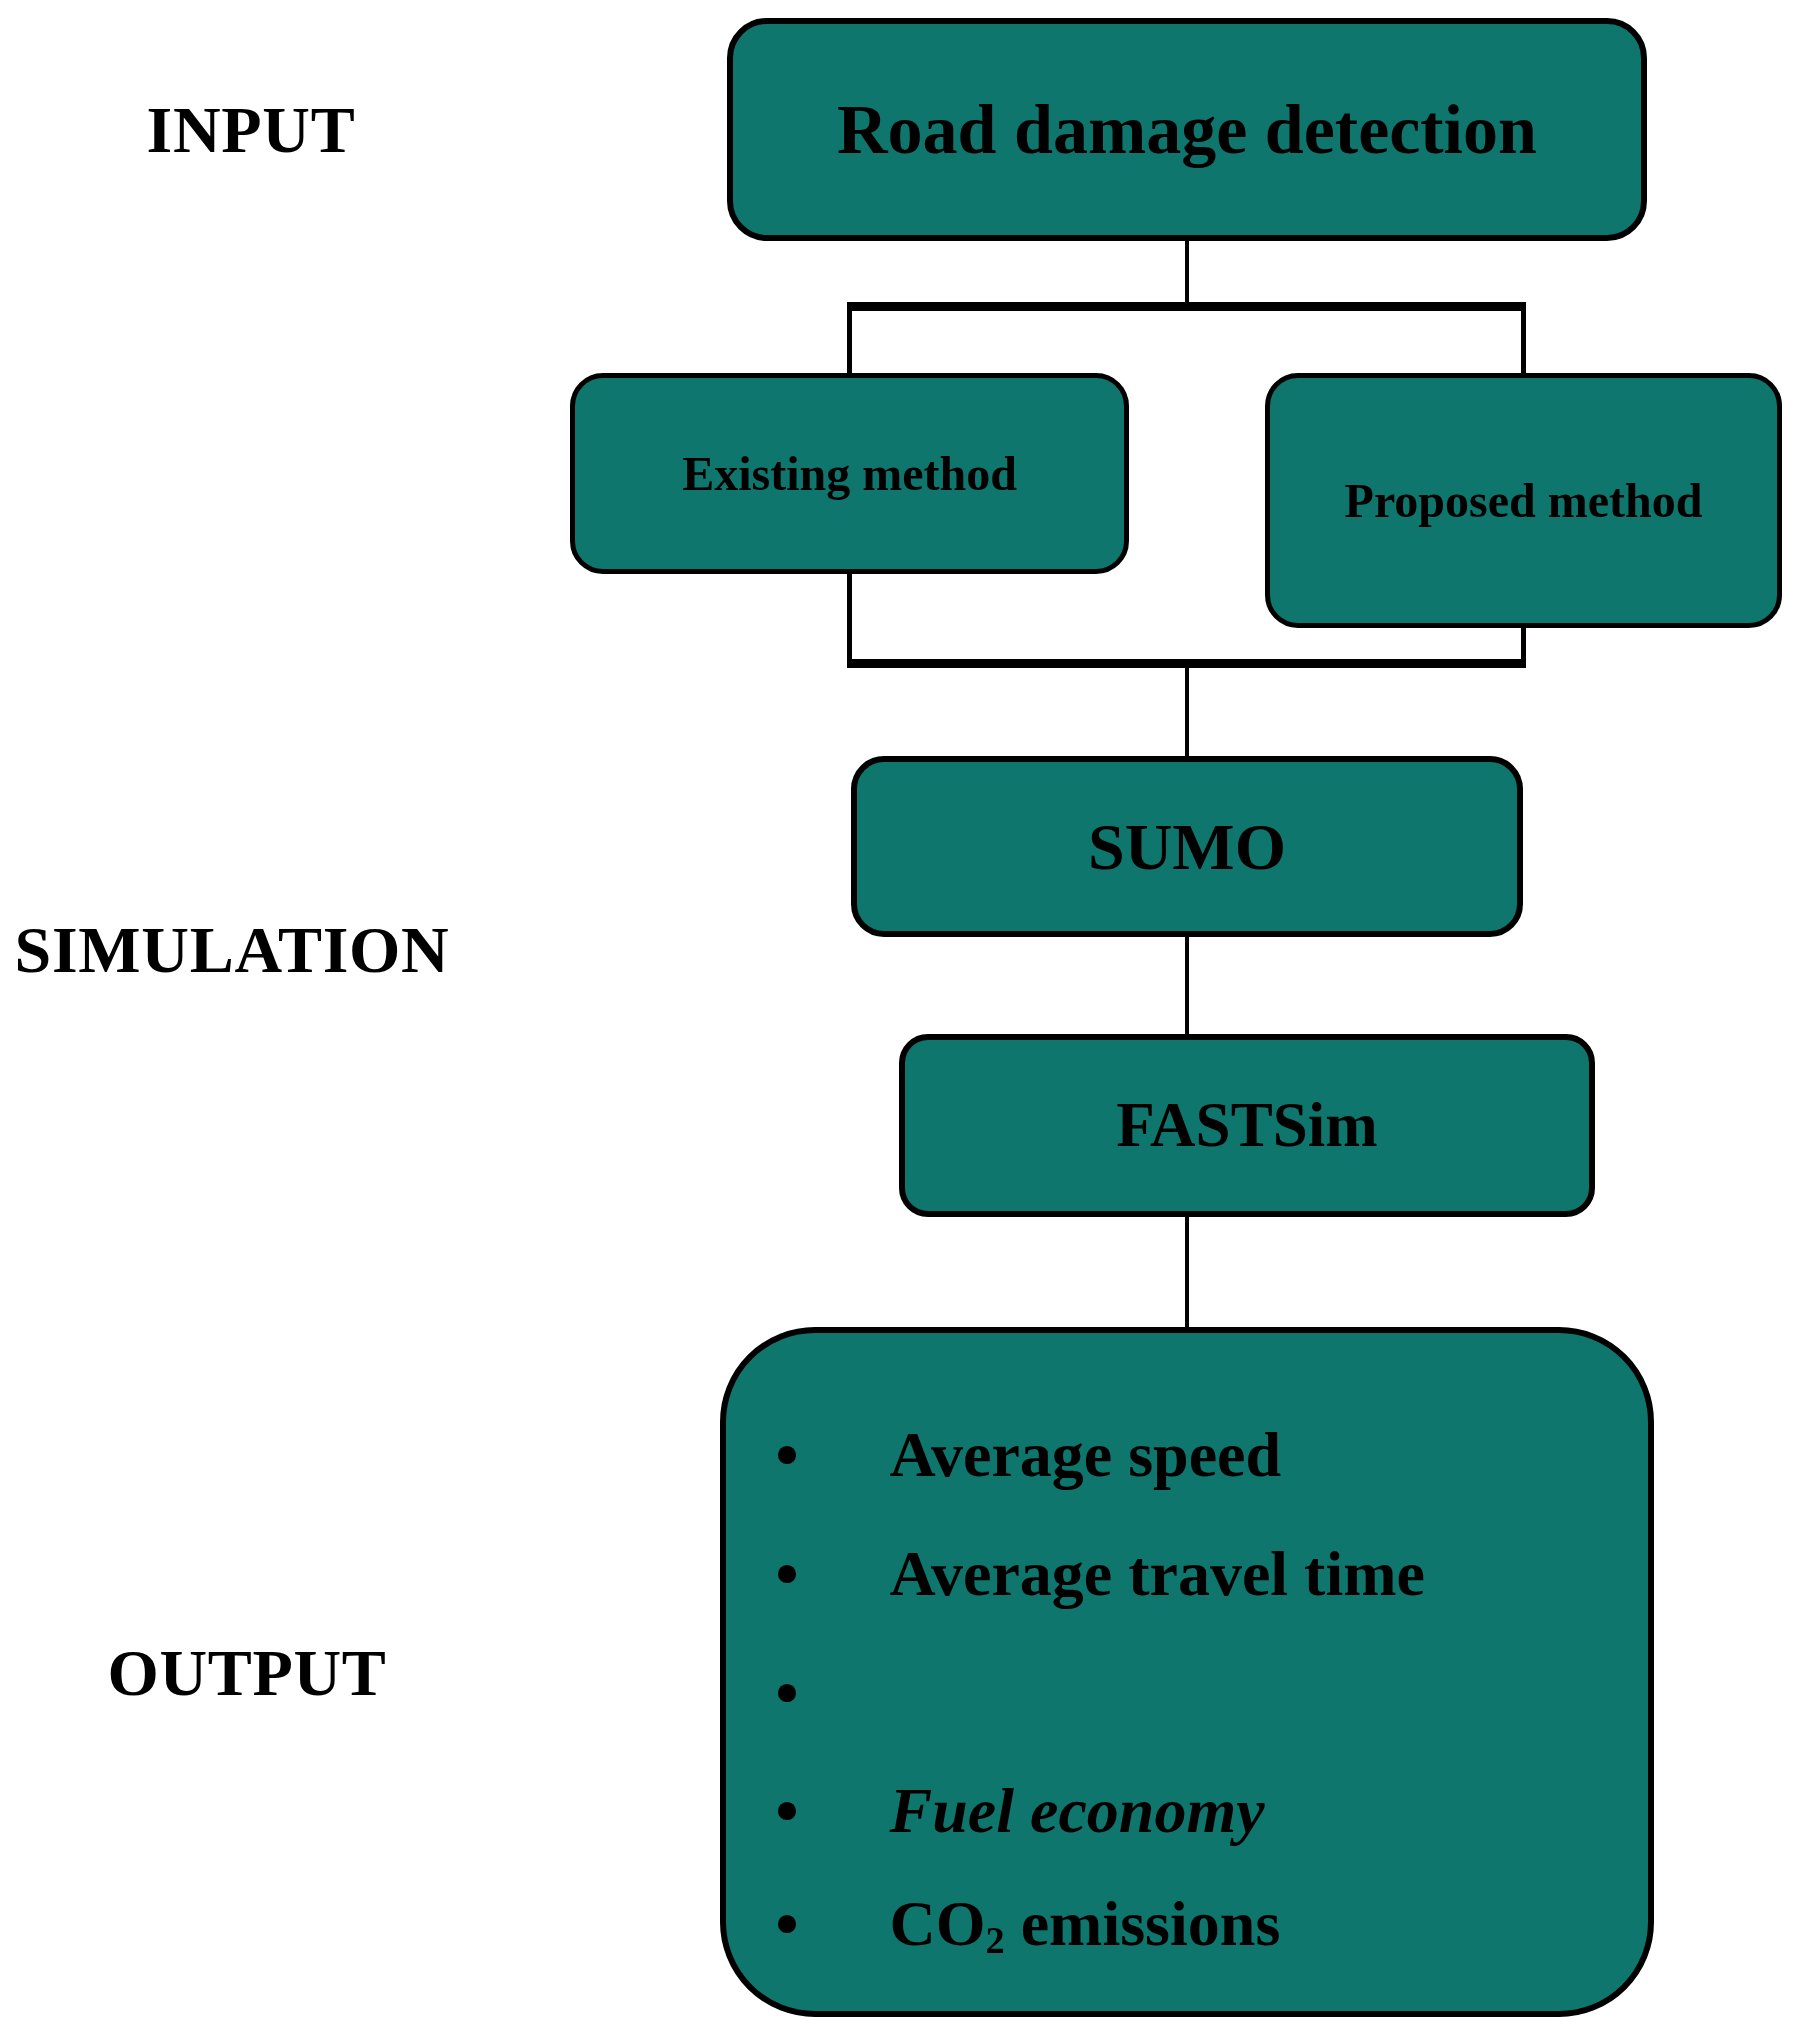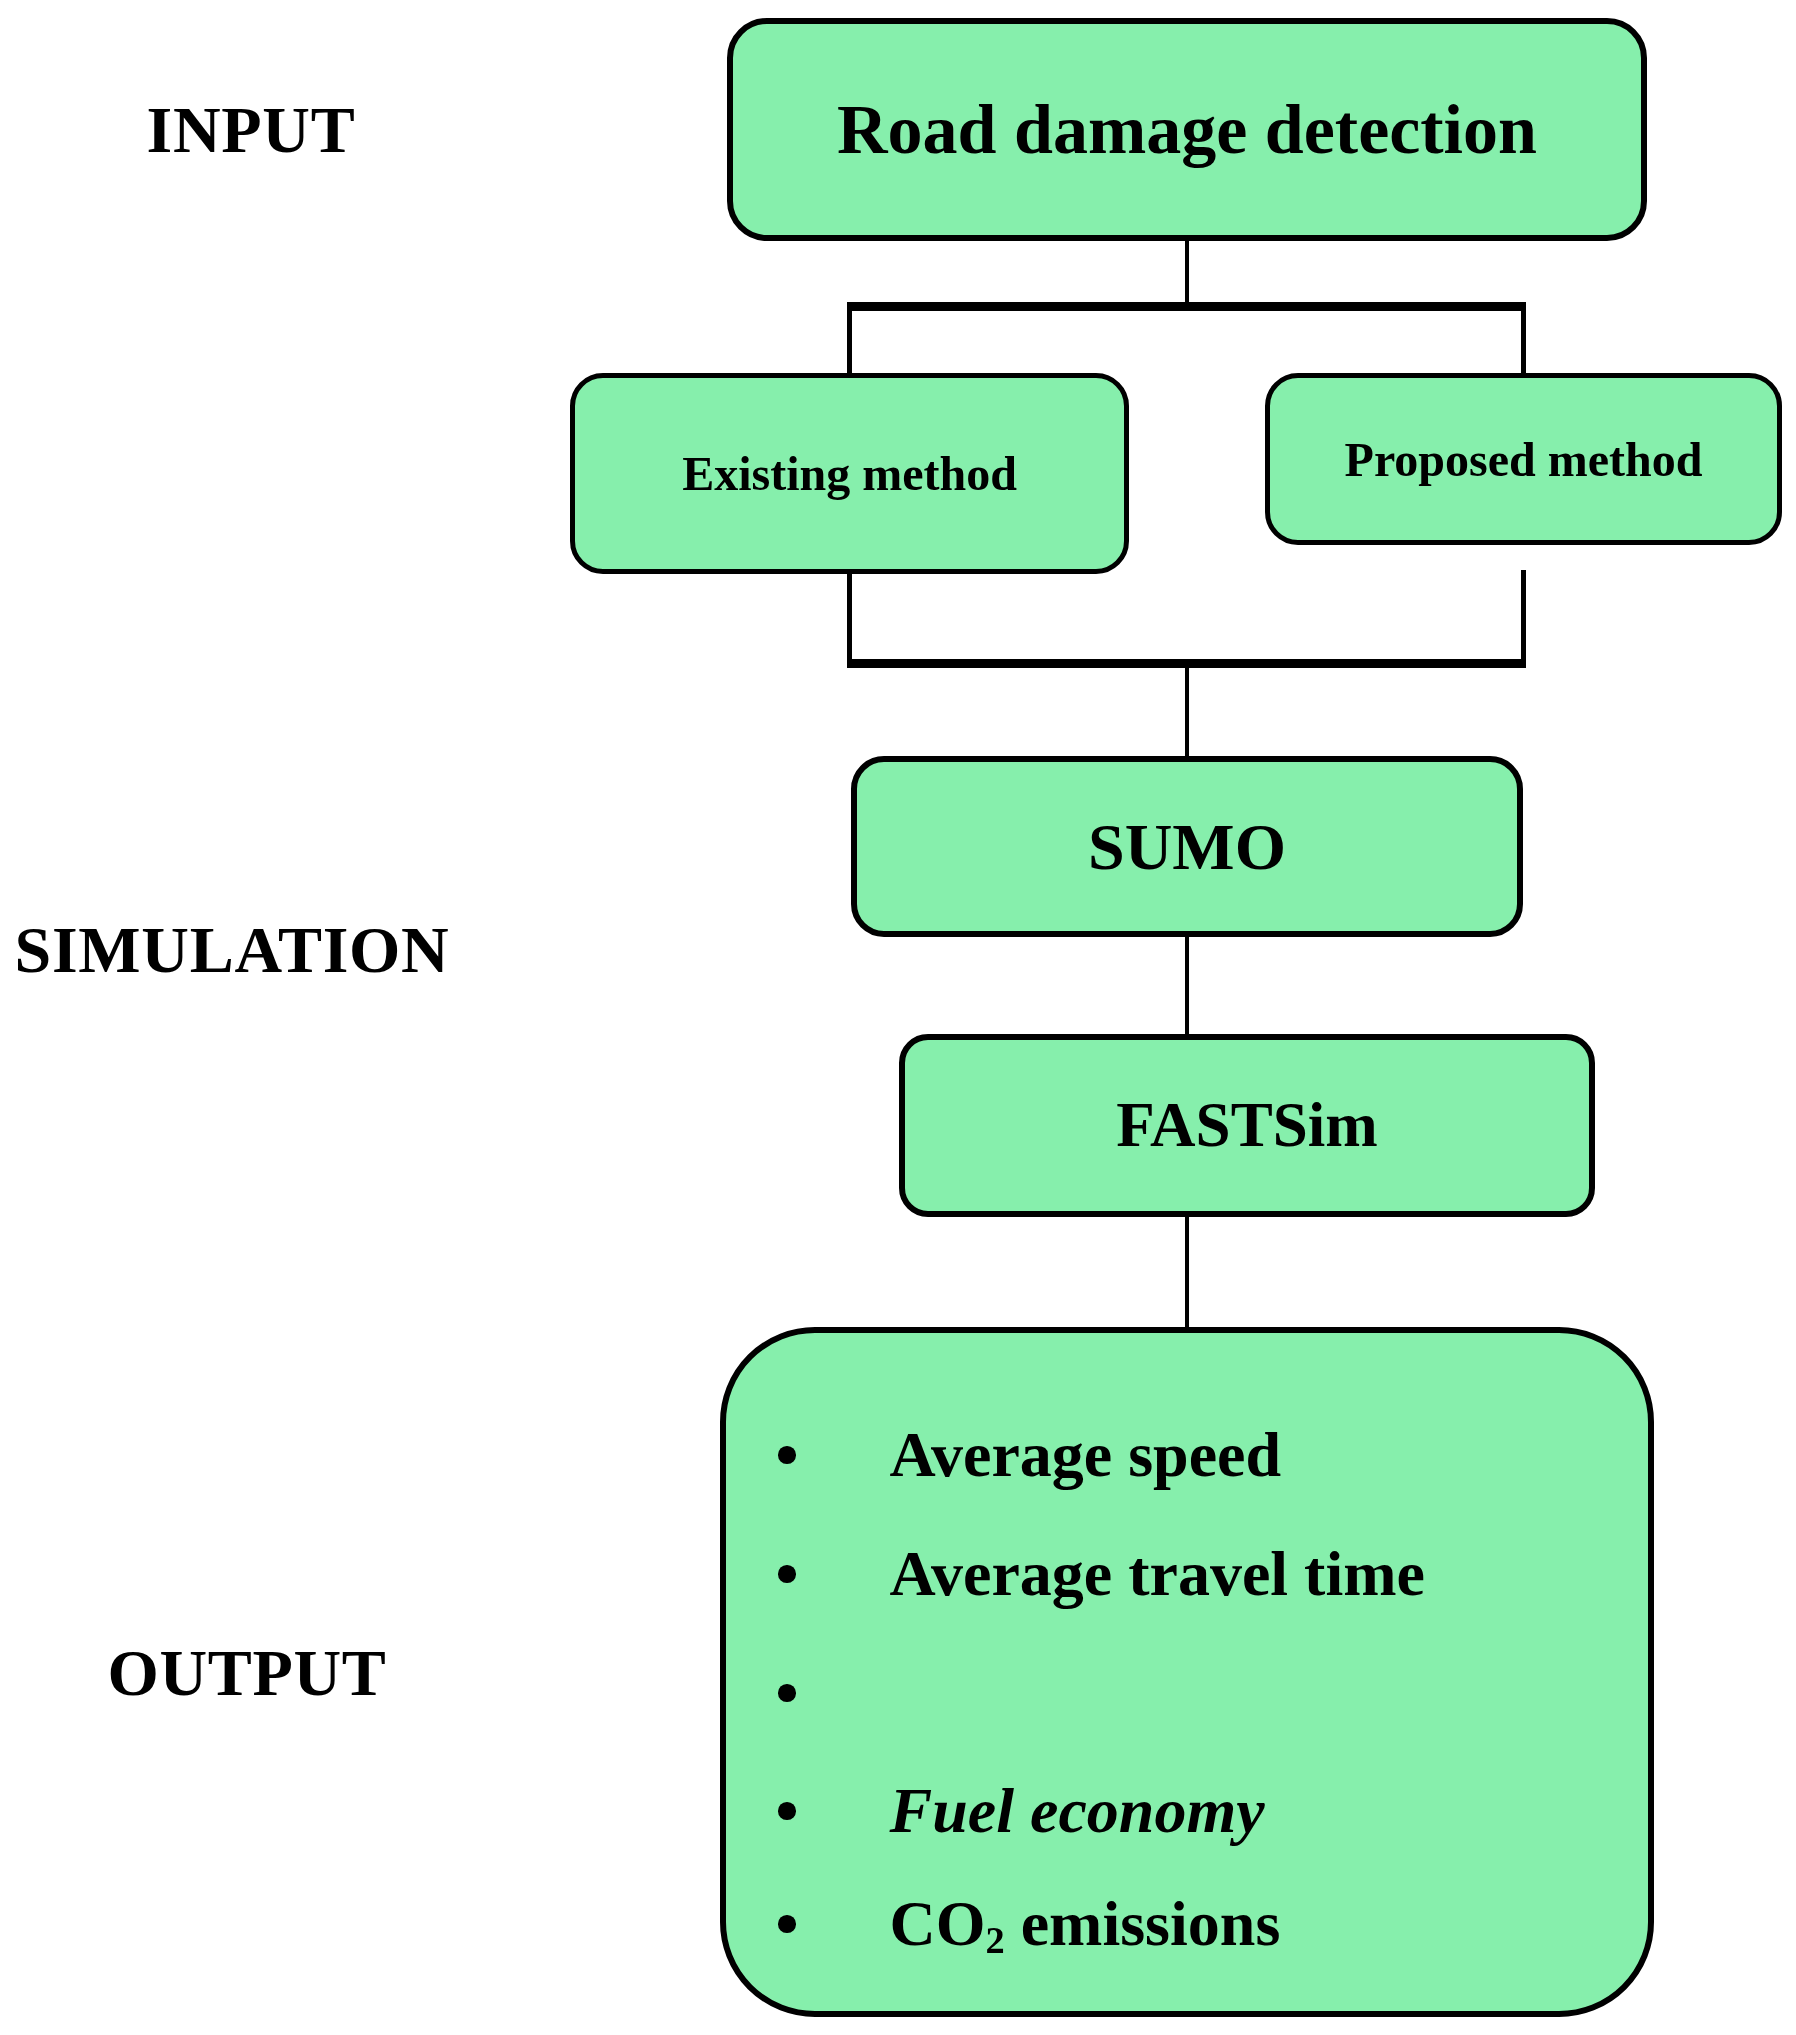--- a/index.html
+++ b/index.html
@@ -25,33 +25,33 @@
     letter-spacing: 0.7px;
     white-space: nowrap;
   }
   .lbl-input      { left: 105px;  top: 95px;  width: 292px; }
   .lbl-simulation { left: 13px;   top: 915px; width: 438px; }
   .lbl-output     { left: 101px;  top: 1638px; width: 292px; }
 
   .node {
     position: absolute;
     box-sizing: border-box;
-    background: #86efac;
+    background: #0f766e;
     border: 6.6px solid #000000;
     display: flex;
     align-items: center;
     justify-content: center;
   }
   .node .node-label { white-space: nowrap; }
 
   .node-top      { left: 727px;  top: 18px;   width: 920px; height: 223px; border-radius: 40px; }
   .node-top .node-label { font-size: 70px; }
 
   .node-existing { left: 570px;  top: 373px;  width: 559px;  height: 201px; border-radius: 33px; border-width: 5.8px; }
-  .node-proposed { left: 1265px; top: 373px;  width: 517px;  height: 172px; border-radius: 33px; border-width: 5.8px; }
+  .node-proposed { left: 1265px; top: 373px;  width: 517px;  height: 255px; border-radius: 33px; border-width: 5.8px; }
   .node-existing .node-label, .node-proposed .node-label { font-size: 48px; }
 
   .node-sumo     { left: 851px; top: 756px; width: 672px;  height: 181px; border-radius: 33px; }
   .node-sumo .node-label { font-size: 66px; }
 
   .node-fastsim  { left: 851px; top: 1034px; width: 696px;  height: 183px; border-radius: 29px; margin-left: 48px; }
   .node-fastsim .node-label { font-size: 63px; }
 
   .output-box    { left: 720px;  top: 1327px; width: 934px; height: 690px; border-radius: 95px; }
 

